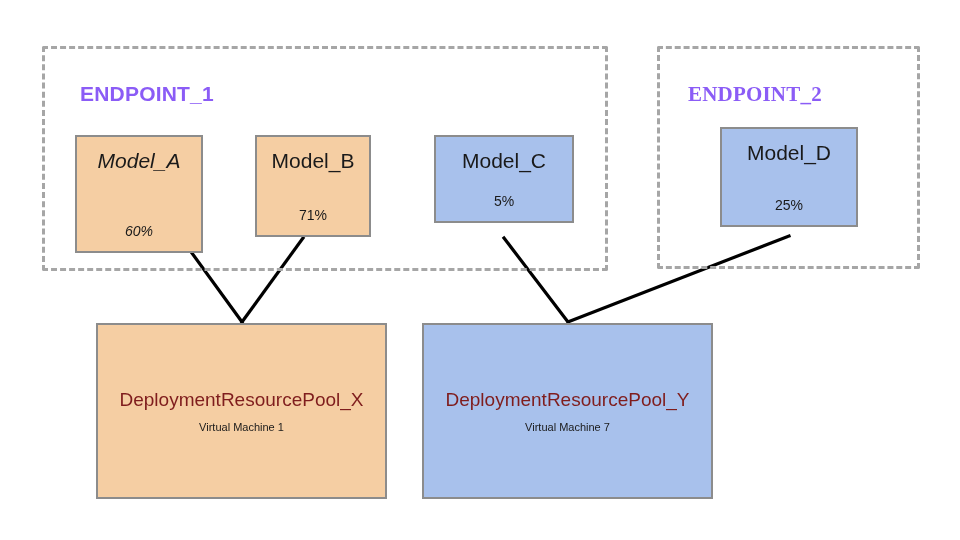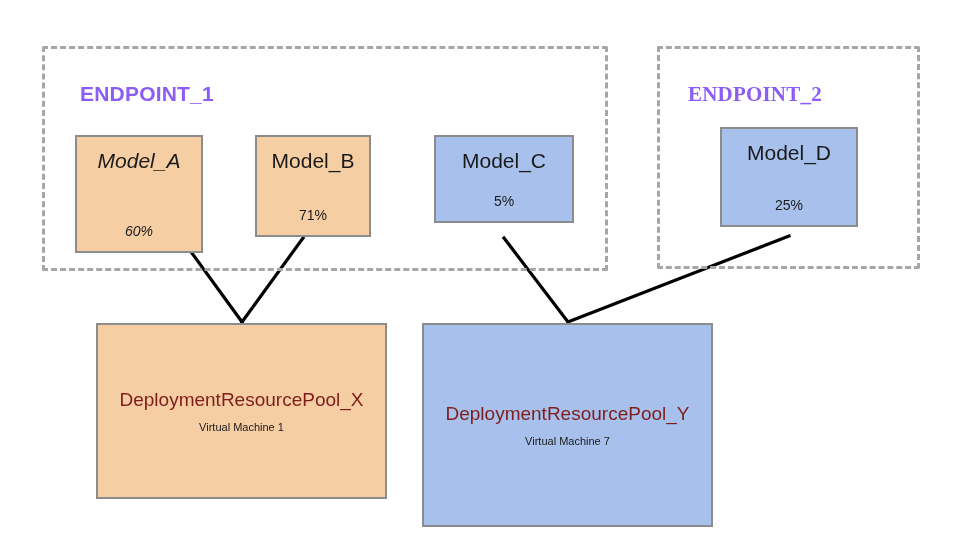--- a/index.html
+++ b/index.html
@@ -67,21 +67,21 @@
   .pool-box {
     position: absolute;
     box-sizing: border-box;
     border: 2px solid #8c8c8c;
     display: flex;
     flex-direction: column;
     align-items: center;
     justify-content: center;
   }
   #pool-x { left: 96px;  top: 323px; width: 291px; height: 176px; }
-  #pool-y { left: 422px; top: 323px; width: 291px; height: 204px; }
+  #pool-y { left: 422px; top: 323px; width: 291px; height: 176px; }
   .pool-box .pool-name {
     font-size: 19px;
     color: #7f1d1d;
     line-height: 1.2;
   }
   .pool-box .pool-machine {
     font-size: 11px;
     color: #1a1a1a;
     margin-top: 10px;
   }

